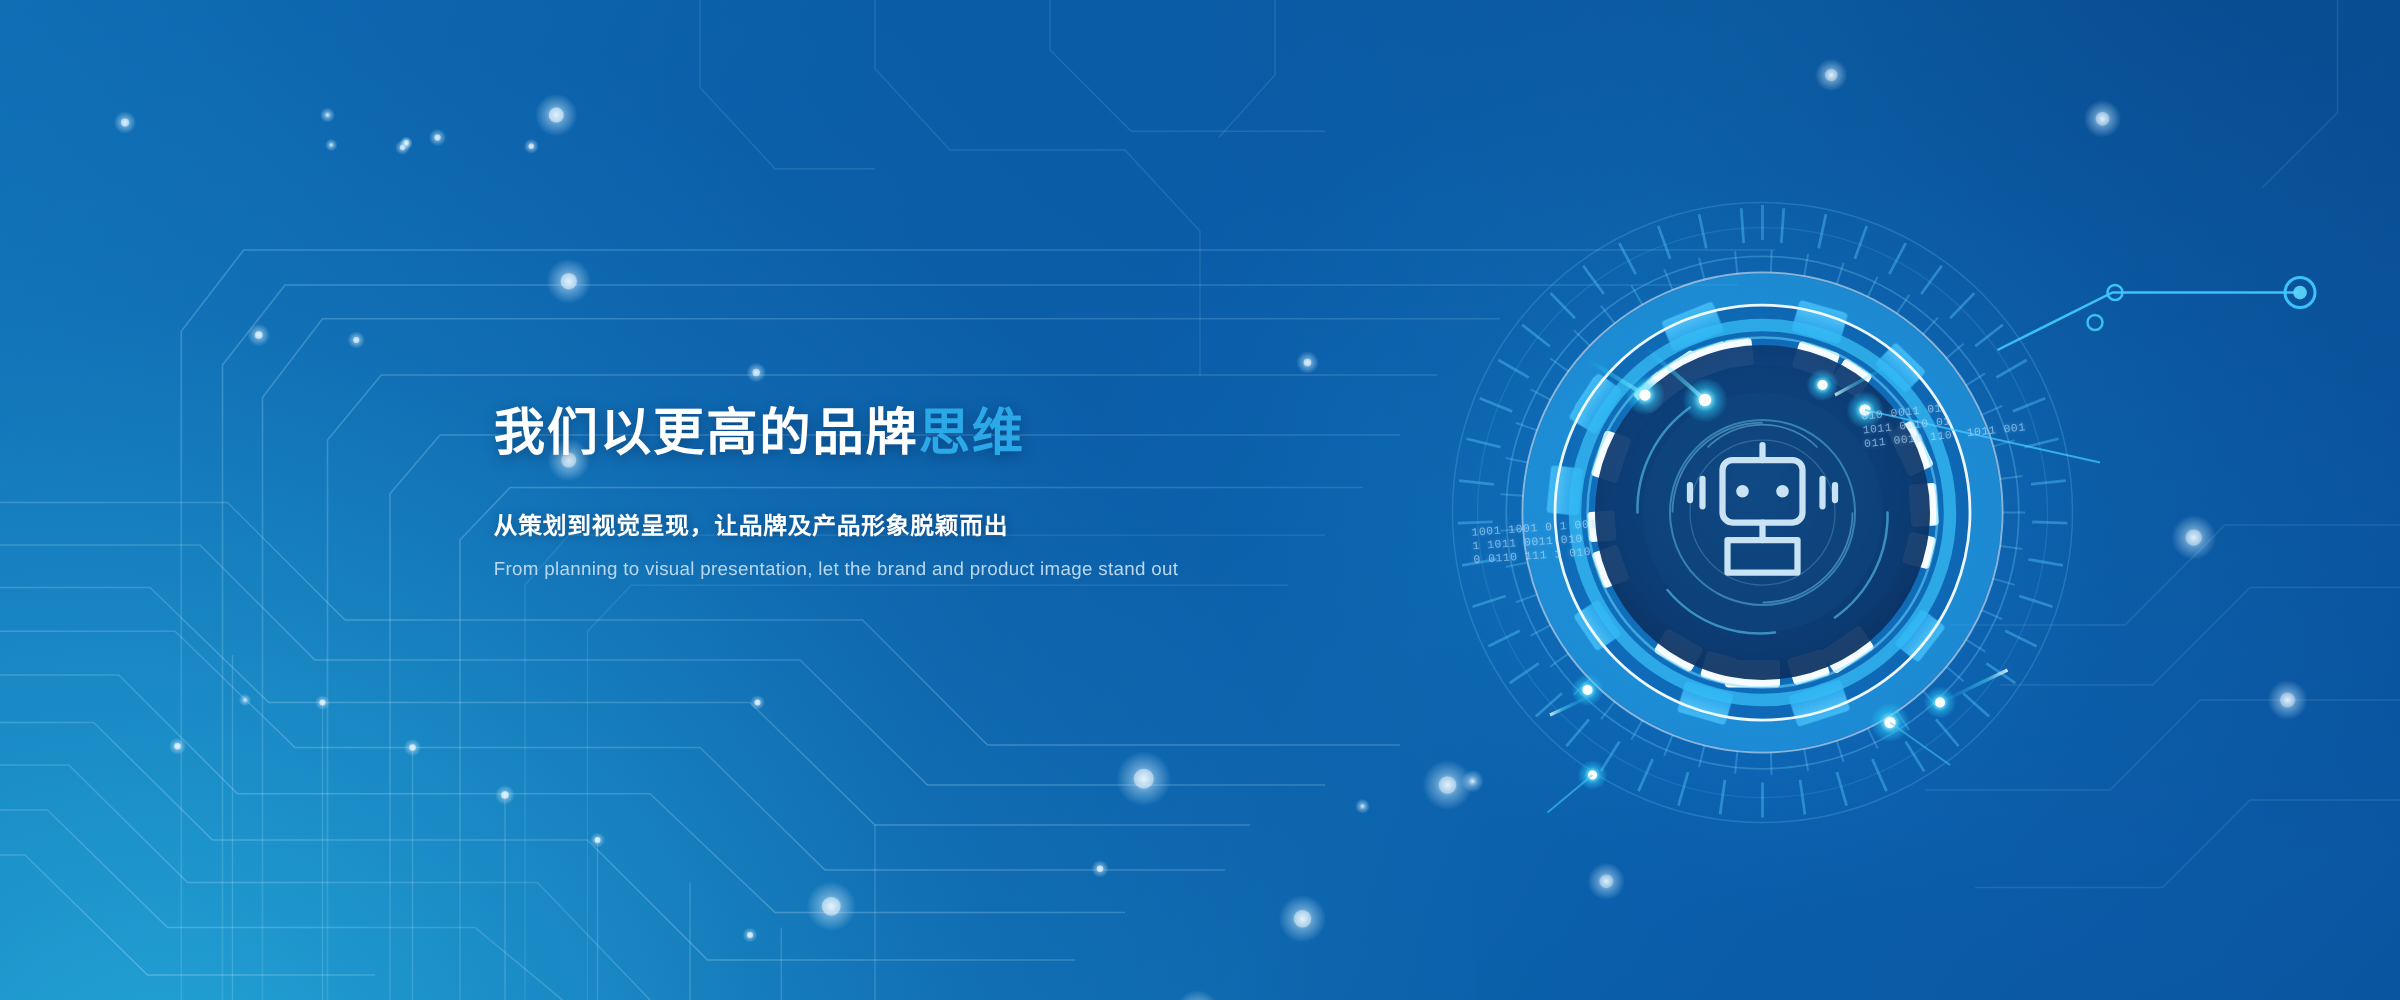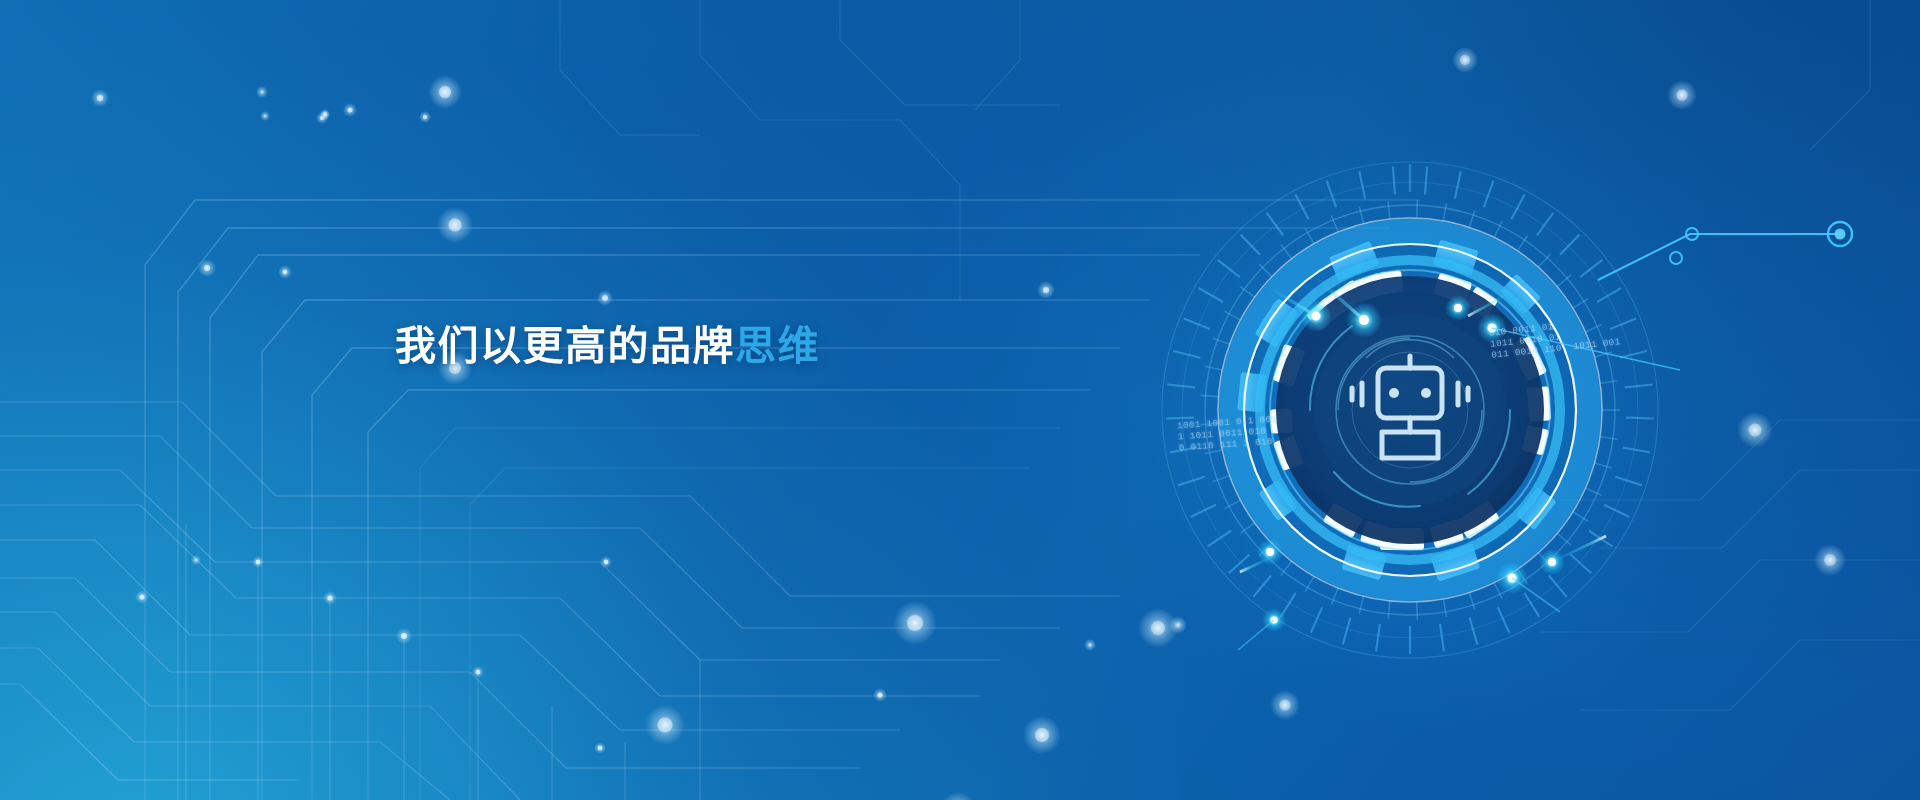--- a/index.html
+++ b/index.html
@@ -553,16 +553,18 @@
       <circle cx="1840" cy="234" r="12" fill="none" stroke="#3fc8ff" stroke-width="2.4" stroke-opacity="0.95"></circle>
       <circle cx="1840" cy="234" r="5.5" fill="#5fd8ff" fill-opacity="0.9"></circle>
     </svg>
   </div>
 
   <div class="copy">
 
     <div class="headline line1"><span>我们以更高的品牌</span><span class="accent">思维</span></div>
 
 
-
+    <div class="sub-cn">从策划到视觉呈现，让品牌及产品形象脱颖而出</div>
+
+    <div class="sub-en">From planning to visual presentation, let the brand and product image stand out</div>
   </div>
 
 </div>
 
 </body></html>

